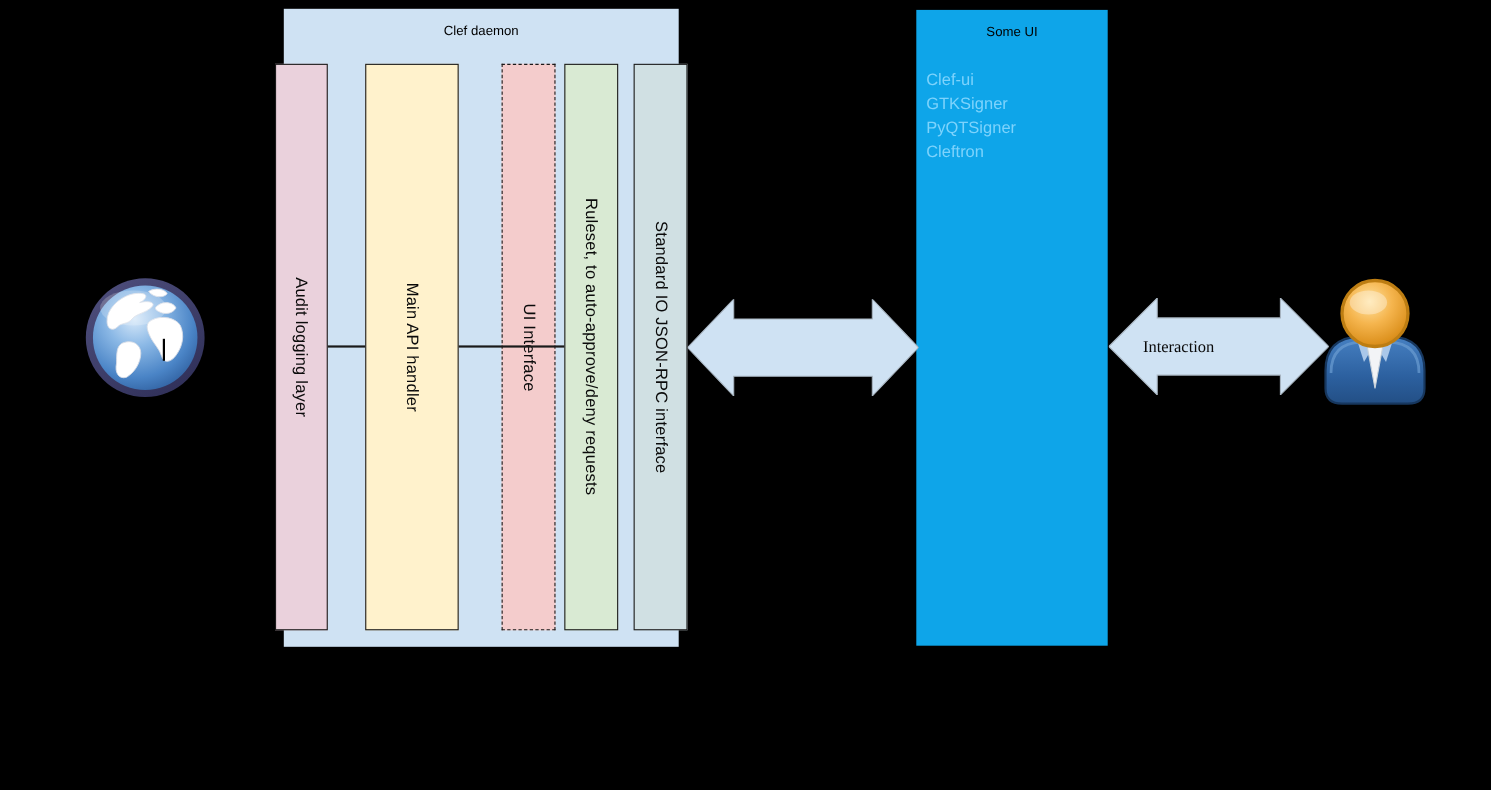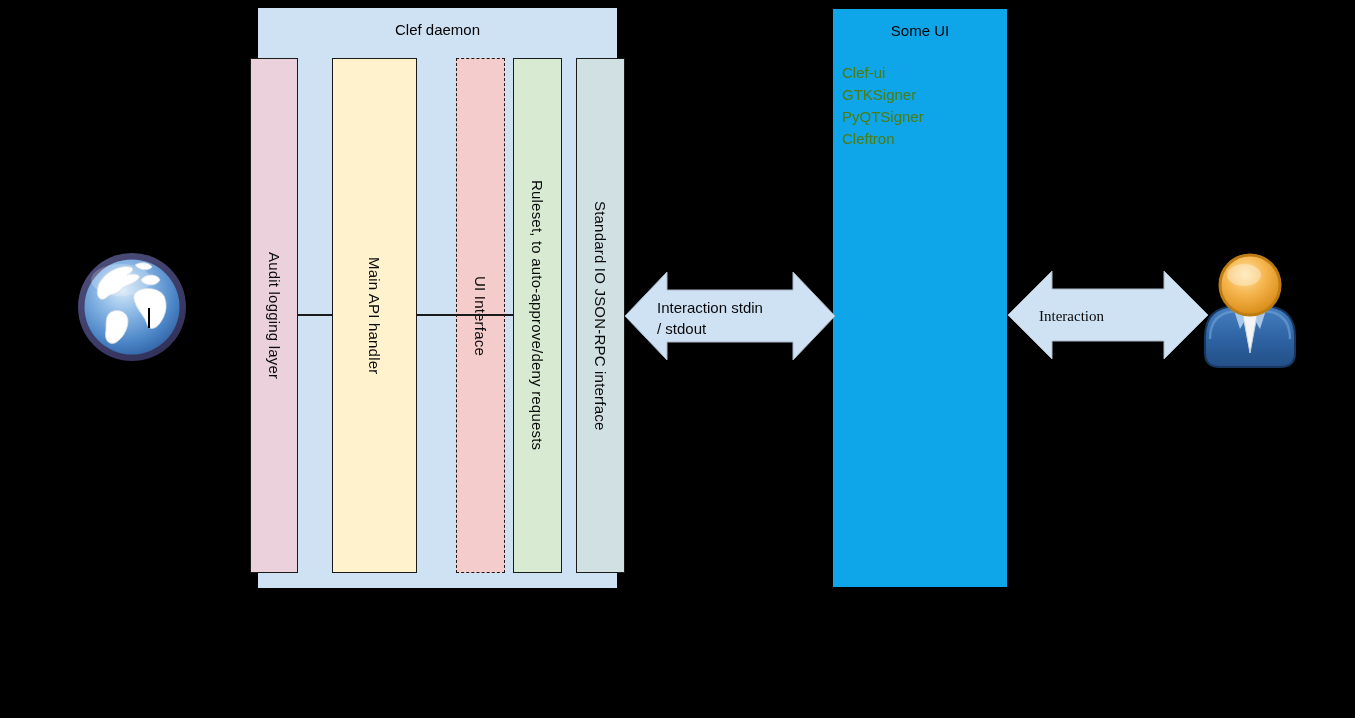--- a/index.html
+++ b/index.html
@@ -18,21 +18,21 @@
   .clef-box {
     left: 258px; top: 8px; width: 359px; height: 580px;
   }
   .someui-box {
     left: 833px; top: 9px; width: 174px; height: 578px;
   }
   .box-title {
     width: 100%;
     text-align: center;
     padding-top: 13px;
-    font-size: 15px;
+    font-size: 12px;
     color: #000;
   }
   .bar {
     position: absolute;
     top: 58px;
     height: 515px;
     border: 1.4px solid #1a1a1a;
     display: flex;
     align-items: center;
     justify-content: center;
@@ -70,21 +70,21 @@
     z-index: 4;
     white-space: nowrap;
   }
   .arrow-left-label  { left: 657px; top: 297px; }
   .arrow-right-label { left: 1039px; top: 306px; font-family: Liberation Serif, serif; }
   .someui-list {
     position: absolute;
     left: 842px; top: 62px;
     font-size: 15px;
     line-height: 22px;
-    color: #4d7c0f;
+    color: #7dd3fc;
     z-index: 2;
   }
   .icon-svg { position: absolute; z-index: 2; }
   .globe-icon-svg  { left: 77px;  top: 252px; }
   .person-icon-svg { left: 1202px; top: 253px; }
   .cursor-artifact {
     position: absolute;
     left: 148px; top: 308px;
     width: 2px; height: 20px;
     background: #000;
@@ -142,24 +142,20 @@
   <div class="bar bar-stdio" style="background-color: rgb(208, 224, 227);">
     <span class="vtext">Standard IO JSON-RPC interface</span>
   </div>
 
   <div class="connector connector-1"></div>
   <div class="connector connector-2"></div>
 
   <svg class="arrow-svg arrow-left-svg" width="210" height="88" viewBox="0 0 210 88">
     <polygon points="0,44 42,0 42,18 168,18 168,0 210,44 168,88 168,70 42,70 42,88" stroke="#a9b6c2" stroke-width="1" fill="#cfe2f3"></polygon>
   </svg>
-  <div class="arrow-label arrow-left-label">
-    <div>Interaction stdin</div>
-    <div>/ stdout</div>
-  </div>
 
   <div class="box someui-box" style="background-color: #0ea5e9;">
     <div class="box-title">Some UI</div>
   </div>
   <div class="someui-list">
     <div>Clef-ui</div>
     <div>GTKSigner</div>
     <div>PyQTSigner</div>
     <div>Cleftron</div>
   </div>

